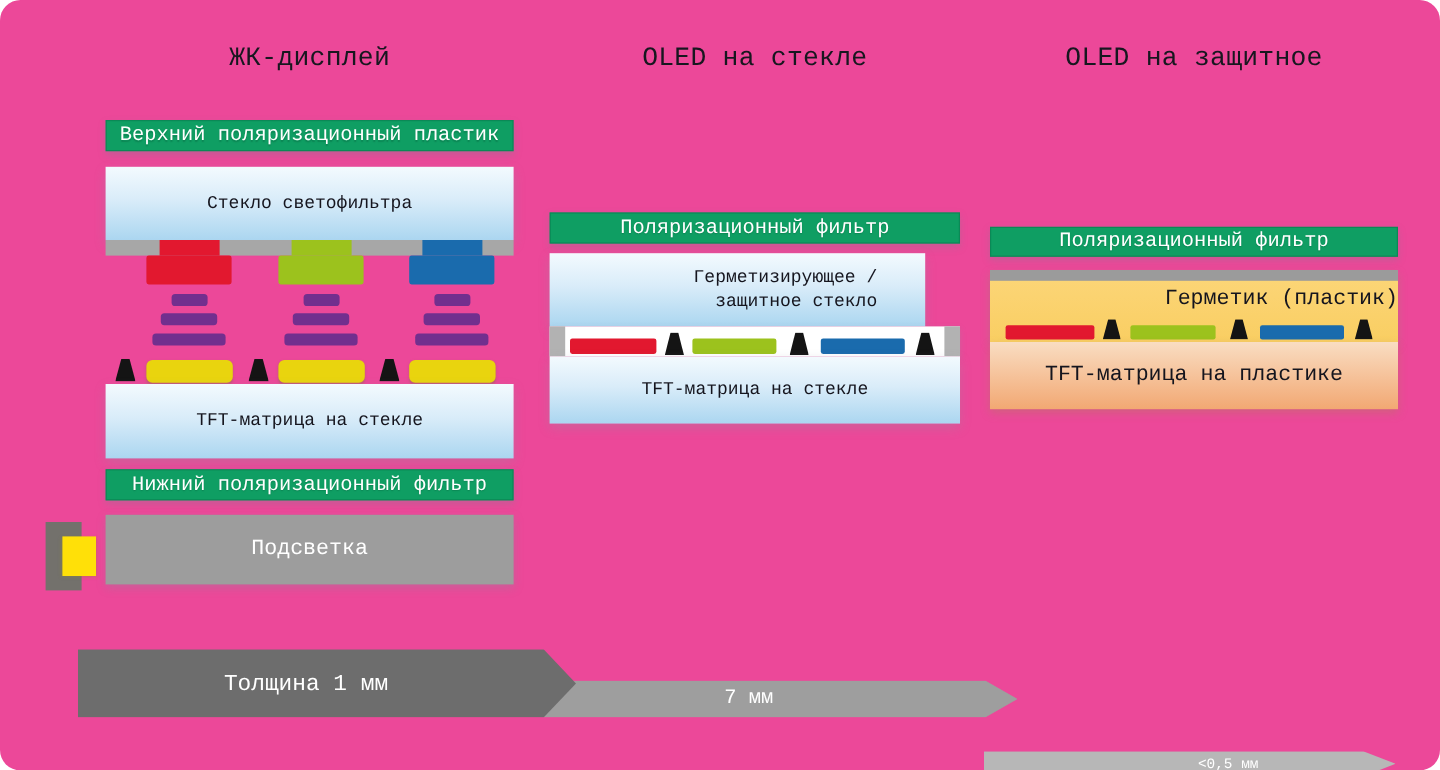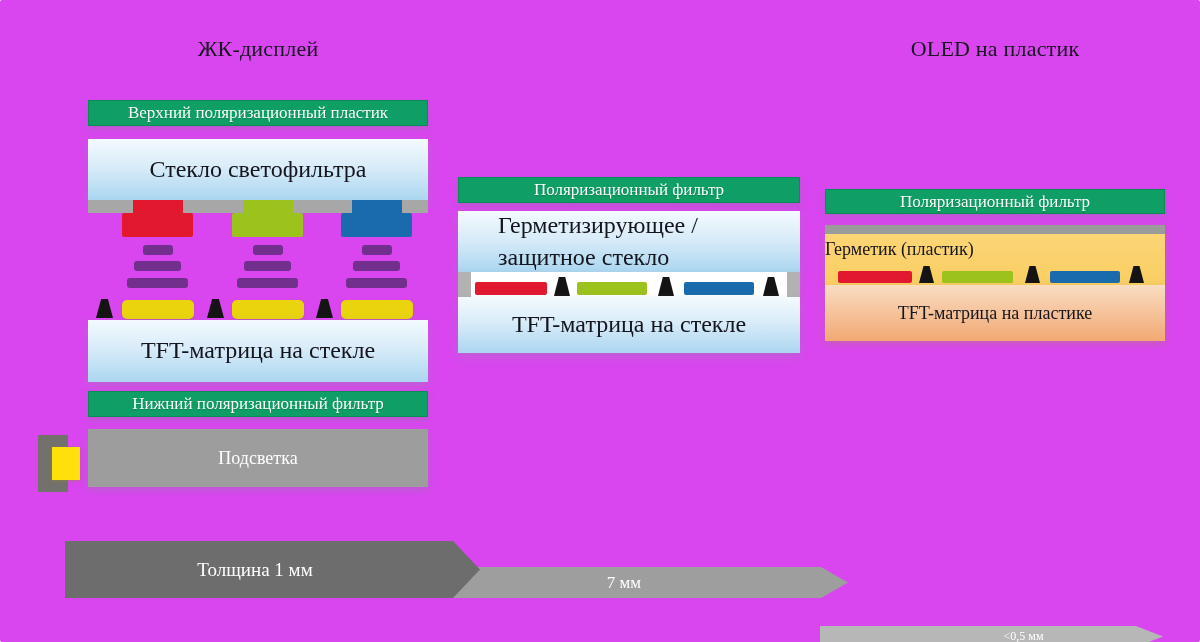--- a/index.html
+++ b/index.html
@@ -1,52 +1,52 @@
 <!DOCTYPE html>
 <html><head>
 <meta charset="utf-8">
 <style>
   html,body{margin:0;padding:0;background:#ffffff;}
   #page{
-    position:relative;width:1200px;height:642px;background:#d946ef;
-    border-radius:2px;overflow:hidden;
-    font-family:Liberation Serif, serif;color:#1c1c26;
+    position:relative;width:1200px;height:642px;background:#ec4899;
+    border-radius:17px;overflow:hidden;
+    font-family:Liberation Mono, monospace;color:#1c1c26;
   }
   .abs{position:absolute;box-sizing:border-box;}
   .col-title{
     font-size:22px;text-align:center;color:#17171f;letter-spacing:.2px;
   }
   .green-bar{
     background:#0f9e63;border:1px solid rgba(6,110,70,.45);
     color:#fff;font-size:17px;display:flex;align-items:center;justify-content:center;
     box-shadow:0 3px 6px rgba(120,130,140,.35);text-shadow:0 1px 1px rgba(0,60,40,.25);
   }
   .glass{
     background:linear-gradient(180deg,#f3fafe 0%,#d9ecf9 45%,#abd6f0 100%);
-    display:flex;align-items:center;justify-content:center;text-align:left;
-    font-size:24px;color:#15151e;box-shadow:0 4px 9px rgba(140,150,158,.35);
+    display:flex;align-items:center;justify-content:center;text-align:right;
+    font-size:15px;color:#15151e;box-shadow:0 4px 9px rgba(140,150,158,.35);
     line-height:1.3;
   }
   .gray-strip{background:#a7a7a7;}
   .trap{background:#141414;clip-path:polygon(30% 0,70% 0,100% 100%,0 100%);}
   .lc-bar{background:#722f8e;border-radius:3px;}
   .el-bar{background:#e9d40e;border-radius:5px;box-shadow:0 1px 2px rgba(120,120,60,.4);}
   .sub{border-radius:2px;}
   .sub.red{background:#e2182f;} .sub.grn{background:#9cc21d;} .sub.blu{background:#1a6bad;}
   .backlight{
     background:#9d9d9d;color:#fff;display:flex;align-items:center;justify-content:center;
     font-size:18px;box-shadow:0 3px 7px rgba(130,140,150,.35);
   }
   .white-strip{background:#ffffff;box-shadow:0 2px 5px rgba(140,150,158,.3);}
   .cap{background:#b2b2b2;}
   .seal-yellow{
     background:linear-gradient(180deg,#fcd679 0%,#f9ce62 100%);
     box-shadow:0 3px 7px rgba(150,140,110,.4);
   }
-  .seal-label{font-size:18px;color:#15151e;text-align:left;}
+  .seal-label{font-size:18px;color:#15151e;text-align:right;}
   .orange{
     background:linear-gradient(180deg,#f9ddc2 0%,#f2a873 100%);
     display:flex;align-items:center;justify-content:center;font-size:18px;color:#15151e;
     box-shadow:0 3px 7px rgba(170,130,90,.4);
   }
   .seg{
     color:#fff;display:flex;align-items:center;justify-content:center;
     clip-path:polygon(0 0,calc(100% - 27px) 0,100% 50%,calc(100% - 27px) 100%,0 100%);
   }
   .seg1{background:#6d6d6d;font-size:19px;z-index:3;}
@@ -54,21 +54,22 @@
   .seg3{background:#b7b7b7;font-size:12px;z-index:1;margin-top:48px;}
   .led-body{background:#73716c;}
   .led-chip{background:#ffe008;box-shadow:0 1px 3px rgba(150,140,40,.5);}
 </style>
 </head>
 <body>
 
 <div id="page">
 
   <div class="abs col-title" style="left:88px;top:36px;width:340px;">ЖК-дисплей</div>
-  <div class="abs col-title" style="left:825px;top:36px;width:340px;">OLED на пластик</div>
+  <div class="abs col-title" style="left:458px;top:36px;width:342px;">OLED на стекле</div>
+  <div class="abs col-title" style="left:825px;top:36px;width:340px;">OLED на защитное</div>
 
   <div class="abs green-bar" style="left:88px;top:100px;width:340px;height:26px;">Верхний поляризационный пластик</div>
 
   <div class="abs glass" style="left:88px;top:139px;width:340px;height:61px;">Стекло светофильтра</div>
 
   <div class="abs gray-strip" style="left:88px;top:200px;width:340px;height:13px;"></div>
 
   <div class="abs sub red" style="left:133px;top:200px;width:50px;height:13px;border-radius:0;"></div>
   <div class="abs sub grn" style="left:243px;top:200px;width:50px;height:13px;border-radius:0;"></div>
   <div class="abs sub blu" style="left:352px;top:200px;width:50px;height:13px;border-radius:0;"></div>
@@ -97,21 +98,21 @@
   <div class="abs glass" style="left:88px;top:320px;width:340px;height:62px;">TFT-матрица на стекле</div>
 
   <div class="abs green-bar" style="left:88px;top:391px;width:340px;height:26px;">Нижний поляризационный фильтр</div>
 
   <div class="abs led-body" style="left:38px;top:435px;width:30px;height:57px;"></div>
   <div class="abs led-chip" style="left:52px;top:447px;width:28px;height:33px;"></div>
   <div class="abs backlight" style="left:88px;top:429px;width:340px;height:58px;">Подсветка</div>
 
   <div class="abs green-bar" style="left:458px;top:177px;width:342px;height:26px;">Поляризационный фильтр</div>
 
-  <div class="abs glass" style="left:458px;top:211px;width:342px;height:61px;padding:0 40px;">Герметизирующее / защитное стекло</div>
+  <div class="abs glass" style="left:458px;top:211px;width:313px;height:61px;padding:0 40px;">Герметизирующее / защитное стекло</div>
 
   <div class="abs white-strip" style="left:458px;top:272px;width:342px;height:25px;"></div>
   <div class="abs cap" style="left:458px;top:272px;width:13px;height:25px;"></div>
   <div class="abs cap" style="left:787px;top:272px;width:13px;height:25px;"></div>
   <div class="abs sub red" style="left:475px;top:282px;width:72px;height:13px;"></div>
   <div class="abs trap" style="left:554px;top:277px;width:16px;height:19px;"></div>
   <div class="abs sub grn" style="left:577px;top:282px;width:70px;height:13px;"></div>
   <div class="abs trap" style="left:658px;top:277px;width:16px;height:19px;"></div>
   <div class="abs sub blu" style="left:684px;top:282px;width:70px;height:13px;"></div>
   <div class="abs trap" style="left:763px;top:277px;width:16px;height:19px;"></div>

